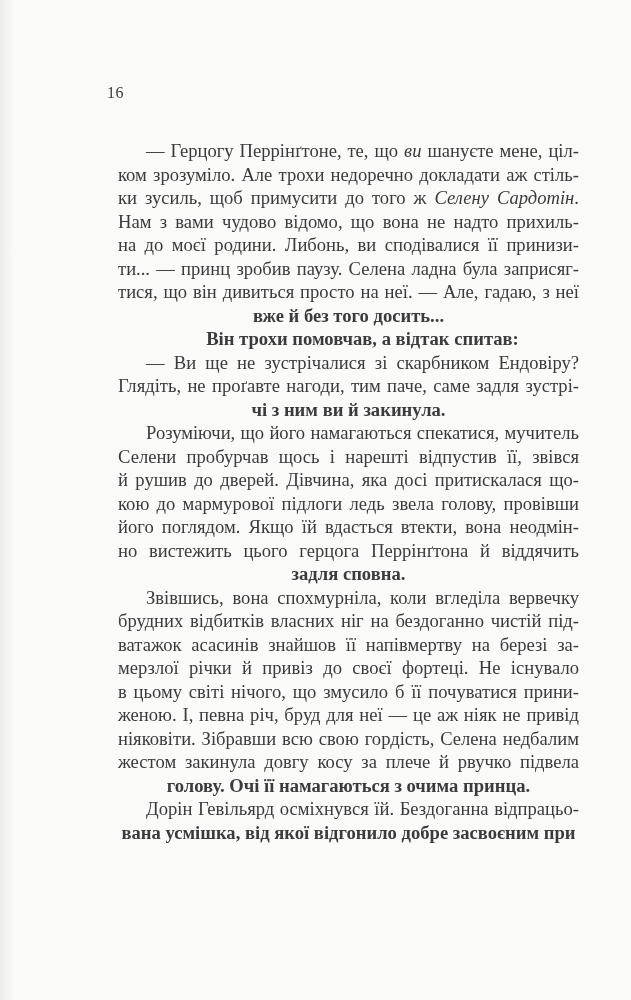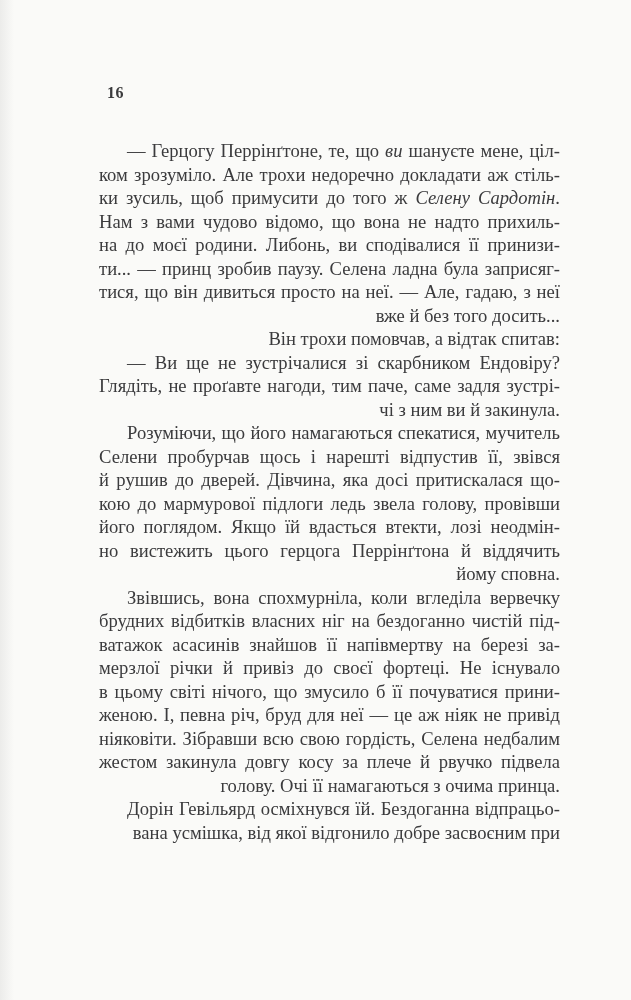--- a/index.html
+++ b/index.html
@@ -22,42 +22,43 @@
     width: 14px;
     height: 100%;
     background: linear-gradient(90deg, rgba(110,110,110,0.10), rgba(110,110,110,0));
     pointer-events: none;
   }
   .page-number {
     position: absolute;
     left: 107px;
     top: 84px;
     font-size: 16px;
-    font-weight: bold;
+    font-weight: normal;
     letter-spacing: 0.5px;
   }
   .text-block {
     position: absolute;
-    left: 99px;
+    left: 118px;
     top: 139px;
     width: 461px;
     font-size: 18.6px;
     line-height: 23.5px;
   }
   .paragraph {
     margin: 0;
   }
   .line {
     text-align: justify;
     text-align-last: justify;
     white-space: nowrap;
   }
   .line.last {
-    text-align: right;
+    text-align: center;
     text-align-last: auto;
+    font-weight: bold;
   }
   .line.first {
     padding-left: 28px;
   }
   .line i {
     font-style: italic;
   }
 </style>
 </head>
 <body style="background: rgb(250, 250, 248); color: rgb(59, 59, 61);">
@@ -83,23 +84,23 @@
     <div class="paragraph">
       <div class="line first"><span>— Ви ще не зустрічалися зі скарбником Ендовіру?</span></div>
       <div class="line"><span>Глядіть, не проґавте нагоди, тим паче, саме задля зустрі-</span></div>
       <div class="line last"><span>чі з ним ви й закинула.</span></div>
     </div>
     <div class="paragraph">
       <div class="line first"><span>Розуміючи, що його намагаються спекатися, мучитель</span></div>
       <div class="line"><span>Селени пробурчав щось і нарешті відпустив її, звівся</span></div>
       <div class="line"><span>й рушив до дверей. Дівчина, яка досі притискалася що-</span></div>
       <div class="line"><span>кою до мармурової підлоги ледь звела голову, провівши</span></div>
-      <div class="line"><span>його поглядом. Якщо їй вдасться втекти, лозі неодмін-</span></div>
+      <div class="line"><span>його поглядом. Якщо їй вдасться втекти, вона неодмін-</span></div>
       <div class="line"><span>но вистежить цього герцога Перрінґтона й віддячить</span></div>
-      <div class="line last"><span>йому сповна.</span></div>
+      <div class="line last"><span>задля сповна.</span></div>
     </div>
     <div class="paragraph">
       <div class="line first"><span>Звівшись, вона спохмурніла, коли вгледіла вервечку</span></div>
       <div class="line"><span>брудних відбитків власних ніг на бездоганно чистій під-</span></div>
       <div class="line"><span>ватажок асасинів знайшов її напівмертву на березі за-</span></div>
       <div class="line"><span>мерзлої річки й привіз до своєї фортеці. Не існувало</span></div>
       <div class="line"><span>в цьому світі нічого, що змусило б її почуватися прини-</span></div>
       <div class="line"><span>женою. І, певна річ, бруд для неї — це аж ніяк не привід</span></div>
       <div class="line"><span>ніяковіти. Зібравши всю свою гордість, Селена недбалим</span></div>
       <div class="line"><span>жестом закинула довгу косу за плече й рвучко підвела</span></div>

